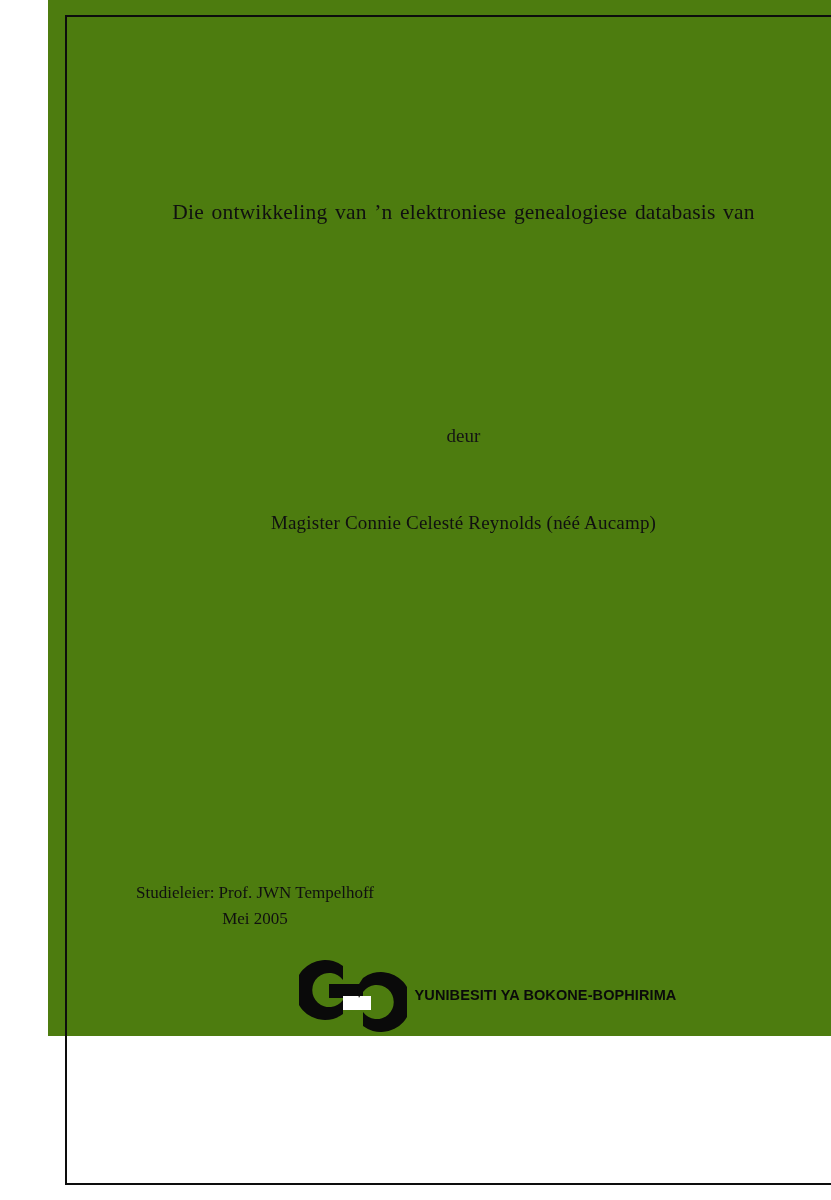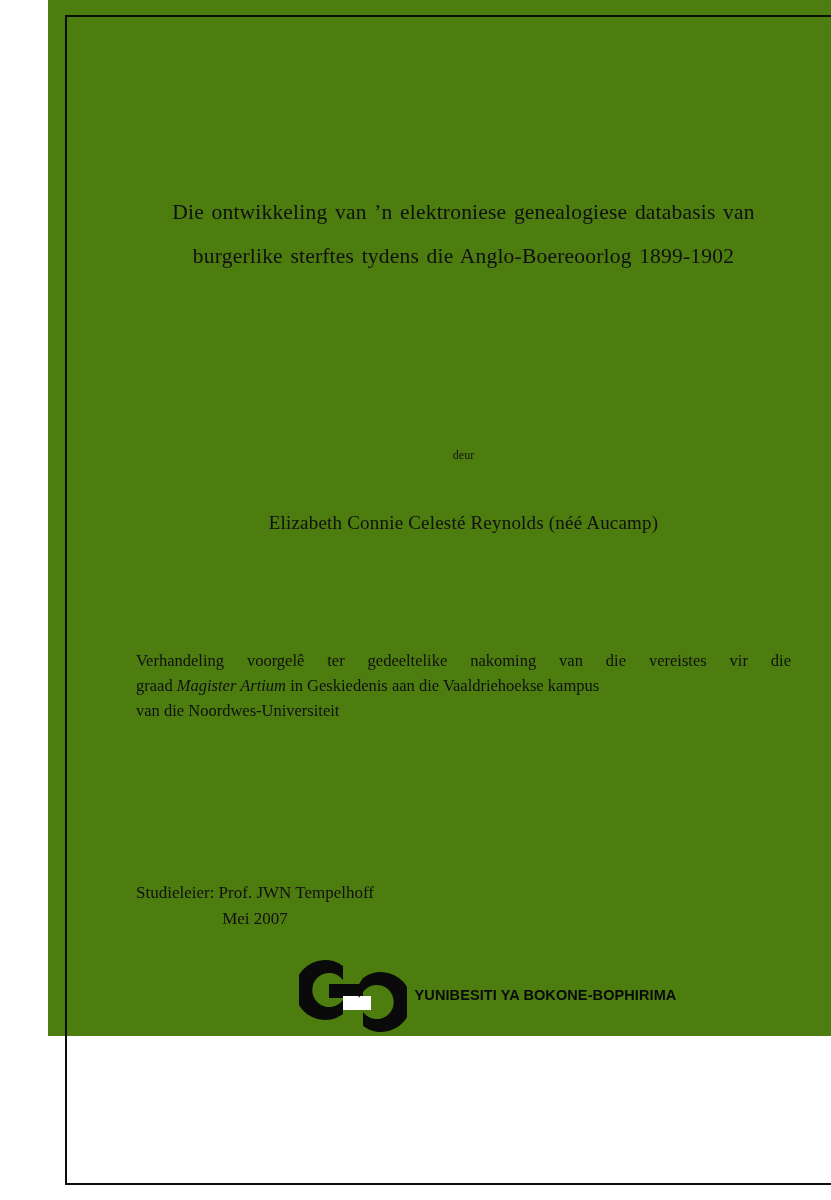--- a/index.html
+++ b/index.html
@@ -42,23 +42,23 @@
     font-size: 21.5px;
     line-height: 44px;
     letter-spacing: 0.2px;
     word-spacing: 2px;
     color: #101010;
   }
   .by-line {
     position: absolute;
     left: 85px;
     right: 85px;
-    top: 448px;
+    top: 425px;
     text-align: center;
-    font-size: 12px;
+    font-size: 19px;
     color: #141414;
   }
   .author {
     position: absolute;
     left: 85px;
     right: 85px;
     top: 512px;
     text-align: center;
     font-size: 19px;
     color: #101010;
@@ -124,36 +124,30 @@
   .logo-text div { white-space: nowrap; }
 </style>
 </head>
 <body>
 
 <div class="page">
   <div class="page-border"></div>
 
   <div class="title-block">
     <div class="title-line">Die ontwikkeling van ’n elektroniese genealogiese databasis van</div>
-    <div class="title-line">burgerlike sterftes tydens die Anglo-Boereoorlog 1899-1902</div>
   </div>
 
   <div class="by-line">deur</div>
 
-  <div class="author">Elizabeth Connie Celesté Reynolds (néé Aucamp)</div>
+  <div class="author">Magister Connie Celesté Reynolds (néé Aucamp)</div>
 
-  <div class="statement">
-    <div class="just">Verhandeling voorgelê ter gedeeltelike nakoming van die vereistes vir die</div>
-    <div class="just2"><span>graad </span><em>Magister Artium</em><span> in Geskiedenis aan die Vaaldriehoekse kampus</span></div>
-    <div>van die Noordwes-Universiteit</div>
-  </div>
 
   <div class="supervisor">
     <div>Studieleier: Prof. JWN Tempelhoff</div>
-    <div>Mei 2007</div>
+    <div>Mei 2005</div>
   </div>
 
   <div class="logo-wrap">
     <div class="logo">
       <svg class="logo-mark" viewBox="0 0 108 72">
         <path d="M44,6 A30,30 0 1 0 44,54 L44,40 A17,17 0 1 1 44,20 Z" fill="#0a0a0a"></path>
         <rect x="30" y="24" width="34" height="14" fill="#0a0a0a"></rect>
         <path d="M64,18 A30,30 0 1 1 64,66 L64,52 A17,17 0 1 0 64,32 Z" fill="#0a0a0a"></path>
         <rect x="44" y="36" width="28" height="14" fill="#ffffff"></rect>
         <path d="M58,30 A30,30 0 0 1 64,18 L64,32 A17,17 0 0 0 60,38 Z" fill="#0a0a0a"></path>

